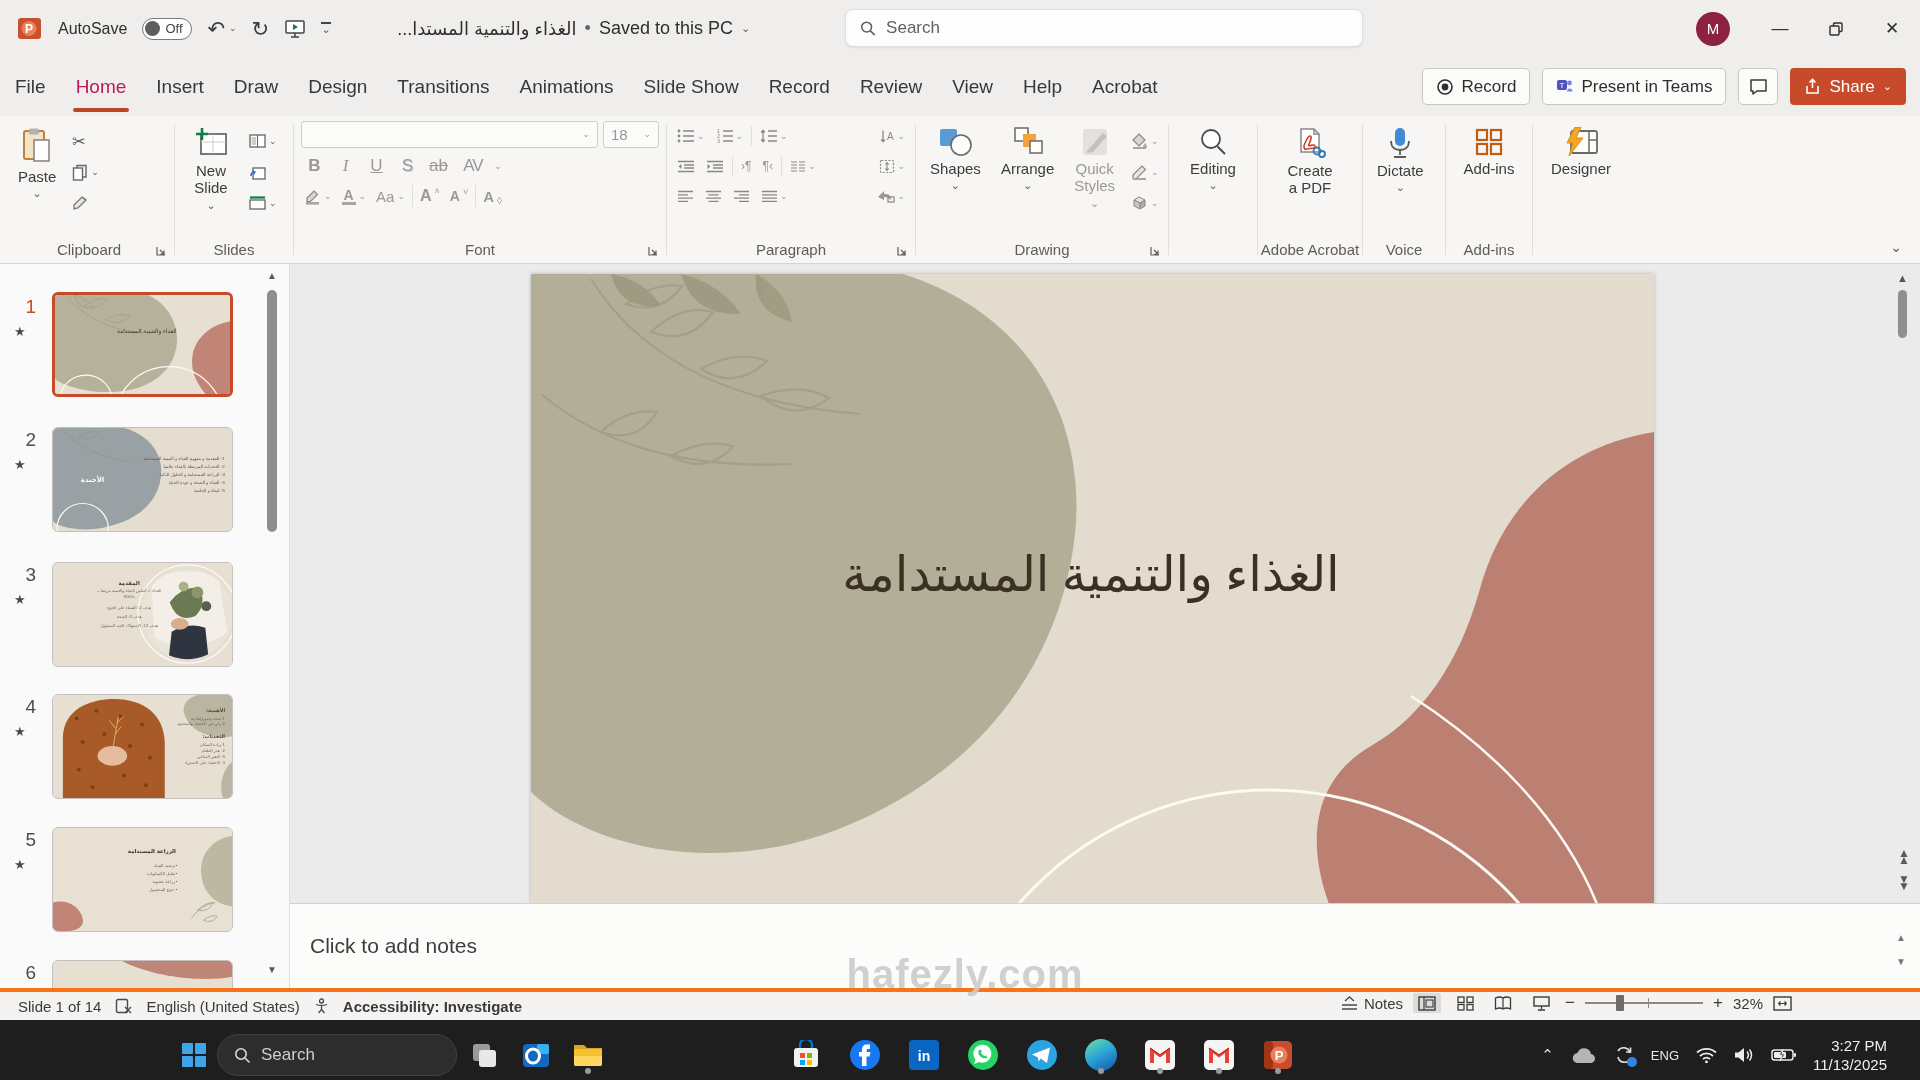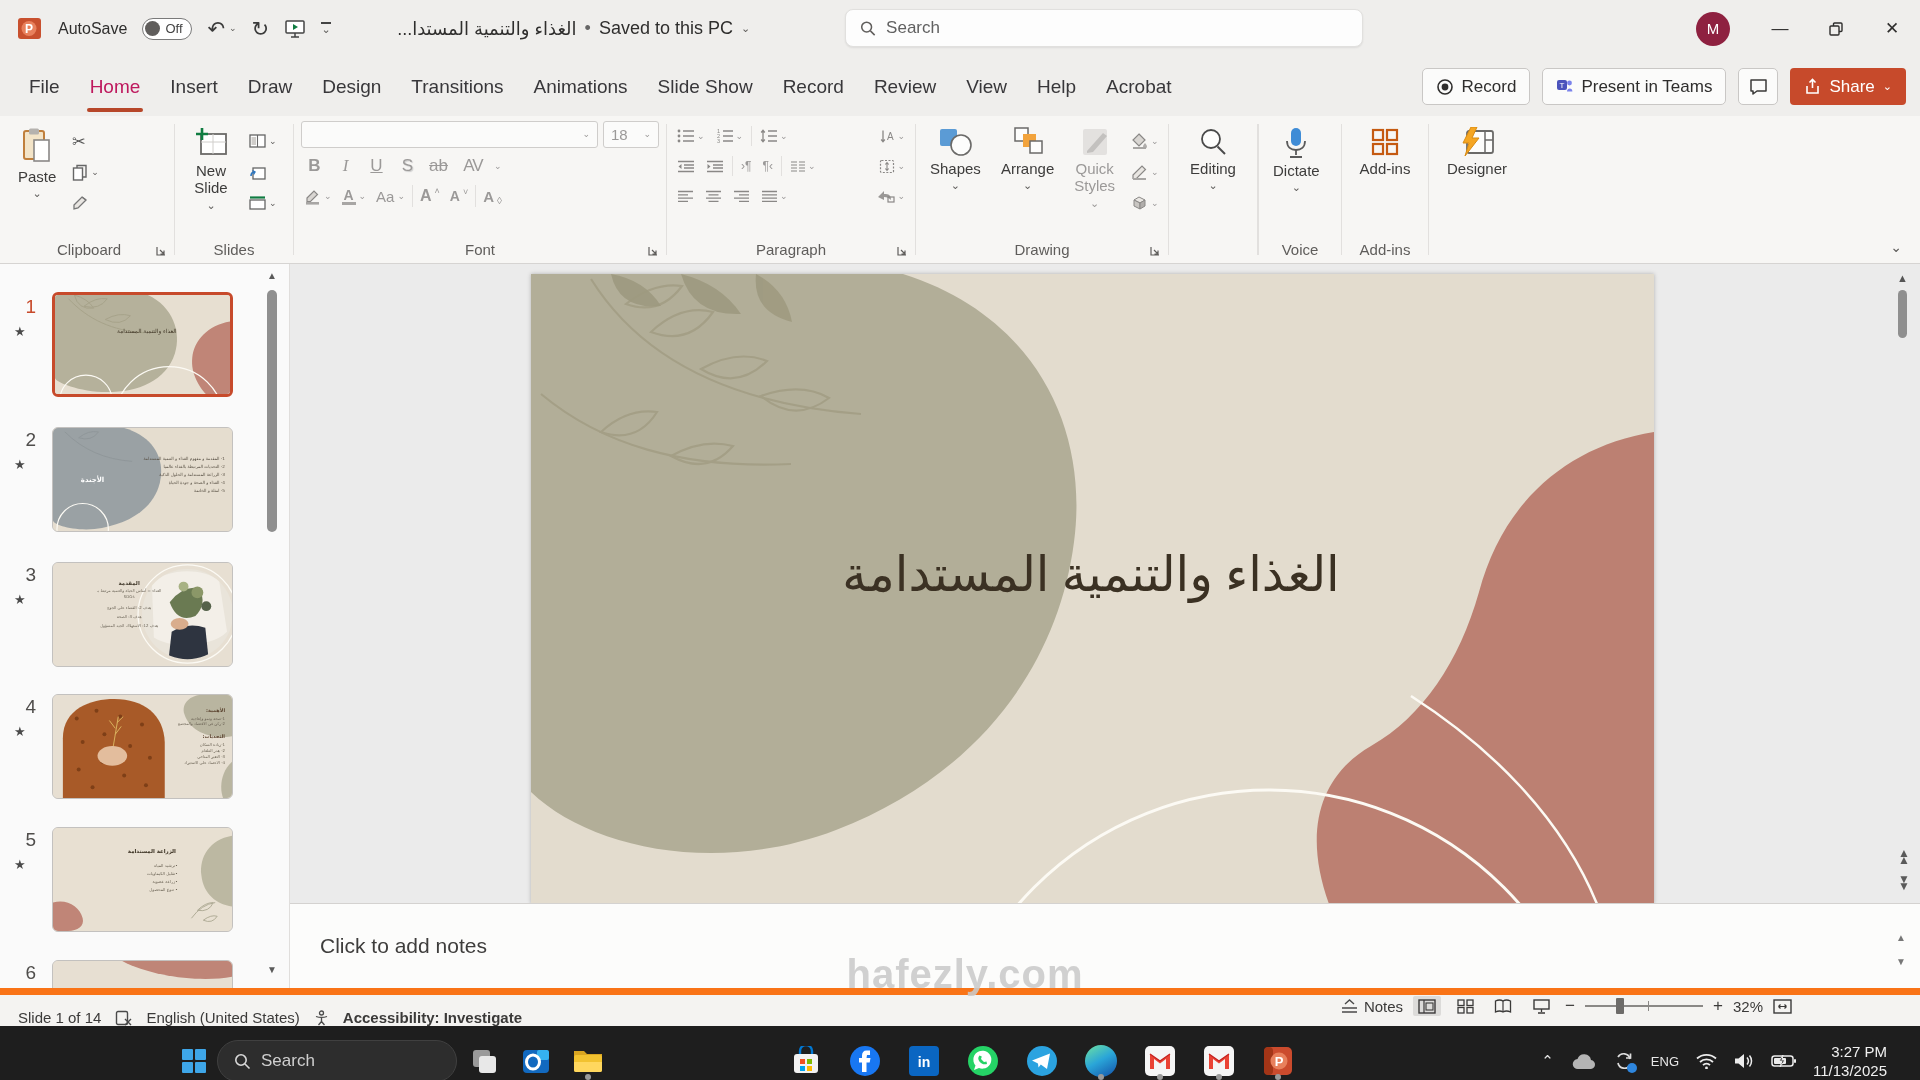--- a/index.html
+++ b/index.html
@@ -25,21 +25,21 @@
   .qicon{font-size:21px;color:#3b3b3b;line-height:1}
   .doc-title{display:flex;align-items:center;gap:8px;margin-left:66px;font-size:18px;color:#2f2e2d}
   .search-pill{left:845px;top:9px;width:518px;height:38px;background:#fdfdfd;border:1px solid #e1e0de;border-radius:8px;box-shadow:0 1px 2px rgba(0,0,0,.08);display:flex;align-items:center;gap:10px;padding:0 14px}
   .search-pill input{border:none;outline:none;background:transparent;font-size:17px;color:#444;width:100%;font-family:inherit}
   .search-pill input::placeholder{color:#616161}
   .tb-right{position:absolute;right:0;top:0;height:57px;display:flex;align-items:center}
   .avatar{width:34px;height:34px;border-radius:50%;background:var(--avatar-bg,#8e2140);color:#fff;display:flex;align-items:center;justify-content:center;font-size:15px;margin-right:22px}
   .winbtn{width:56px;height:57px;display:flex;align-items:center;justify-content:center;color:#2f2e2d;font-size:17px}
 
   
-  .tabsrow{height:59px;background:#efeeec;display:flex;align-items:center;position:relative;padding-left:14px}
+  .tabsrow{height:59px;background:#efeeec;display:flex;align-items:center;position:relative;}
   .tab{height:100%;display:flex;align-items:center;padding:0 15px;font-size:19px;color:#38373a;position:relative;white-space:nowrap}
   .tab.active{font-weight:400;color:#be185d}
   .tab.active::after{content:"";position:absolute;left:12px;right:12px;bottom:4px;height:4px;border-radius:2px;background:#b7472a}
   .tabs-right{position:absolute;right:14px;top:0;height:100%;display:flex;align-items:center;gap:12px}
   .pillbtn{height:37px;border:1px solid #c9c7c5;border-radius:5px;background:#fbfbfa;display:flex;align-items:center;gap:8px;padding:0 13px;font-size:17px;color:#2f2e2d}
   .sharebtn{height:37px;border-radius:4px;background:var(--accent,#c74a2b);color:#fff;display:flex;align-items:center;gap:8px;padding:0 14px;font-size:17px}
   .commentbtn{width:40px;height:37px;border:1px solid #c9c7c5;border-radius:5px;background:#fbfbfa;display:flex;align-items:center;justify-content:center}
 
   
   .ribbon{height:148px;background:#f7f6f4;border-bottom:1px solid #d6d4d2;display:flex;align-items:stretch;padding:0 4px;position:relative}
@@ -67,25 +67,25 @@
   .pscroll-thumb{position:absolute;left:267px;width:10px;border-radius:5px;background:#8f8f8f}
   .parrow{position:absolute;left:266px;width:12px;text-align:center;font-size:10px;color:#5a5a5a}
 
   .canvascol{flex:1;position:relative;background:#ebebeb}
   .slide{position:absolute;left:241px;top:10px;width:1123px;height:630px;box-shadow:0 0 4px rgba(0,0,0,.25);background:var(--slide-beige,#e3dcce)}
   .slide-title{position:absolute;left:230px;top:272px;width:660px;text-align:center;font-family:"Liberation Serif","DejaVu Sans",serif;font-size:49px;color:var(--title-text,#3b3123);letter-spacing:.5px}
   .cscroll-up{position:absolute;right:12px;top:8px;font-size:11px;color:#555}
   .cscroll-thumb{position:absolute;right:13px;top:26px;width:9px;height:48px;border-radius:5px;background:#8f8f8f}
   .cnav{position:absolute;right:10px;display:flex;flex-direction:column;align-items:center;line-height:.62;font-size:12px;color:#5a5a5a}
   .notespane{position:absolute;left:0;right:0;bottom:0;height:85px;background:#fcfcfb;border-top:1px solid #d4d2d0}
-  .notes-ph{position:absolute;left:30px;top:30px;font-size:21px;color:#3e3d3c}
+  .notes-ph{position:absolute;left:20px;top:30px;font-size:21px;color:#3e3d3c}
   .notes-arrow{position:absolute;right:14px;font-size:10px;color:#777}
 
   
-  .statusbar{height:38px;background:#f4f3f1;border-top:7px solid #f97316;position:relative;font-size:15px;color:#3b3a39;display:flex;align-items:flex-end}
+  .statusbar{height:32px;background:#f4f3f1;border-top:4px solid #f97316;position:relative;font-size:15px;color:#3b3a39;display:flex;align-items:center}
   .sb-left{display:flex;align-items:center;gap:14px;padding-left:18px}
   .sb-right{position:absolute;right:128px;top:0;height:22px;display:flex;align-items:center;gap:10px}
   .viewbtn{width:28px;height:20px;display:flex;align-items:center;justify-content:center;border-radius:2px}
   .viewbtn.active{background:#dcdbd9}
   .ztrack{width:118px;height:2px;background:#8a8886;position:relative}
   .zthumb{position:absolute;left:26%;top:-7px;width:8px;height:16px;background:#6d6b69;border-radius:1px}
   .ztick{position:absolute;left:53%;top:-4px;width:1.5px;height:10px;background:#8a8886}
 
   
   .taskbar{height:70px;background:var(--taskbar-bg,#1e1e1e);position:relative}
@@ -543,20 +543,37 @@
             <path d="M19.5 19.5L27 27" stroke="#4a4a4a" stroke-width="2"></path>
           </svg>
         <span>Editing</span>
         <span class="chev">⌄</span>
       </div>
     </div>
     <div class="grp-foot"></div>
   </div>
   <div class="vsep"></div>
 
+  <div class="grp" style="width:104px">
+    <div class="grp-body" style="justify-content:center">
+      <div class="bb" style="width:66px;white-space:normal">
+        <svg width="32" height="32" viewBox="0 0 32 32">
+            <path d="M7 2h13l5 5v18H7z" fill="#fff" stroke="#8a8886" stroke-width="1.5"></path>
+            <path d="M20 2v5h5" fill="none" stroke="#8a8886" stroke-width="1.5"></path>
+            <path d="M11 16c2-4 3-7 5-7s1 4-1 8 5-1 6 2-5 2-8 3-4-2-2-6z" fill="none" stroke="#d3402c" stroke-width="1.6"></path>
+            <circle cx="23" cy="24" r="3.5" fill="none" stroke="#2e77c0" stroke-width="1.8"></circle>
+            <circle cx="28" cy="27" r="3" fill="none" stroke="#2e77c0" stroke-width="1.8"></circle>
+          </svg>
+        <span>Create a PDF</span>
+      </div>
+    </div>
+    <div class="grp-foot">
+        <span>Adobe Acrobat</span>
+      </div>
+  </div>
   <div class="vsep"></div>
 
   <div class="grp" style="width:82px">
     <div class="grp-body" style="justify-content:flex-start">
       <div class="bb">
         <svg width="26" height="32" viewBox="0 0 26 32">
             <rect x="8" y="1" width="10" height="18" rx="5" fill="#3f8cd6"></rect>
             <path d="M4 14c0 6 4 9 9 9s9-3 9-9" fill="none" stroke="#5a5a5a" stroke-width="1.8"></path>
             <path d="M13 23v5M7 30h12" stroke="#5a5a5a" stroke-width="1.8"></path>
           </svg>

